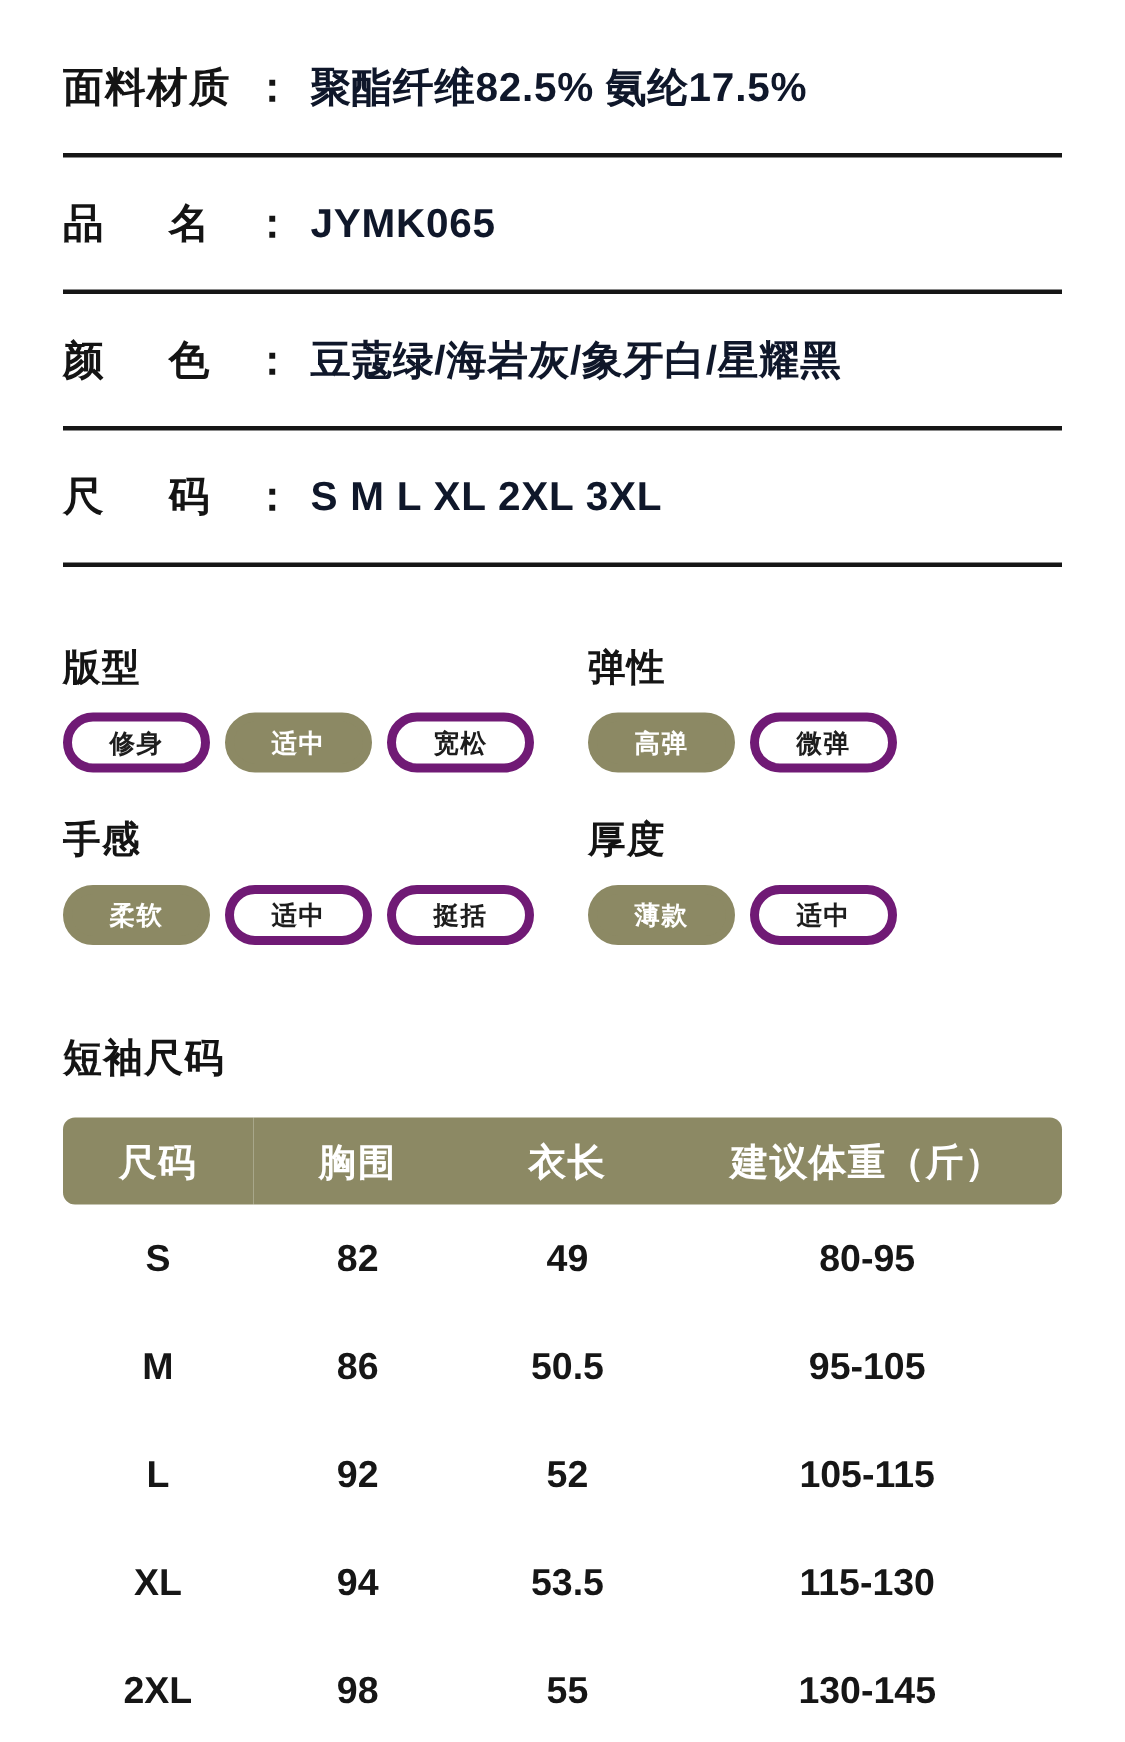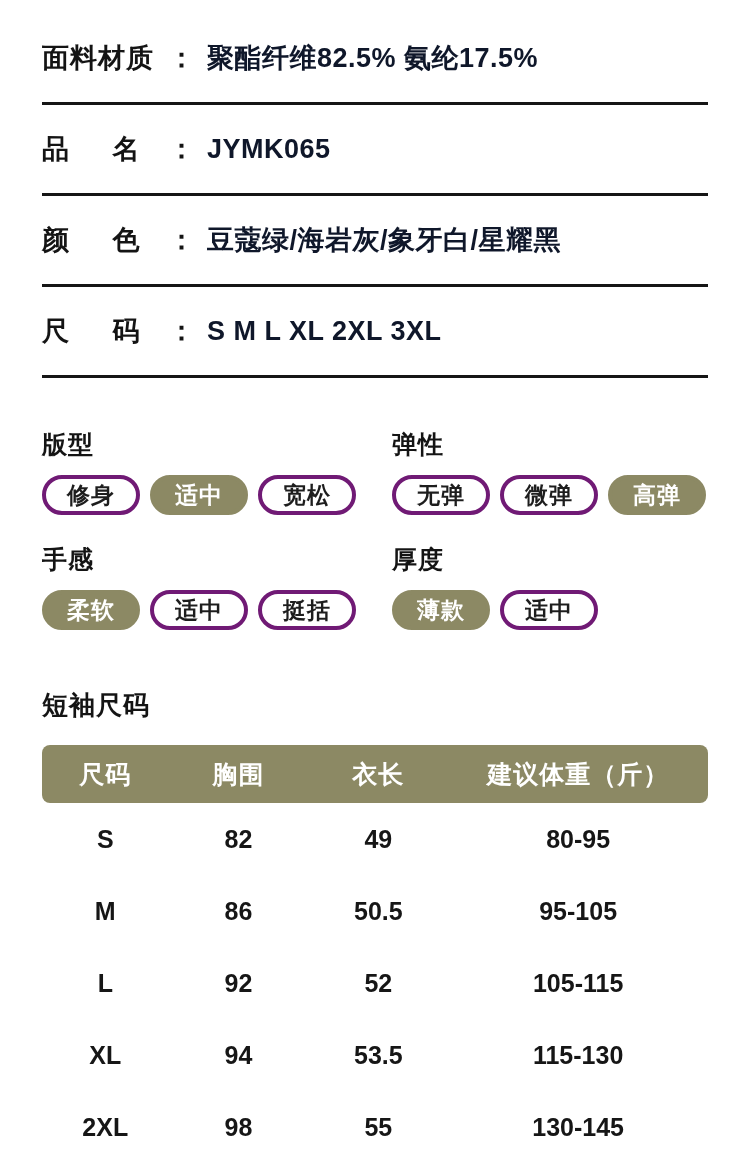--- a/index.html
+++ b/index.html
@@ -78,25 +78,25 @@
     letter-spacing: 1px;
   }
   .pill-row {
     display: flex;
     gap: 10px;
   }
   .pill {
     width: 98px;
     height: 40px;
     border-radius: 20px;
-    border: 4px solid #701a75;
+    border: 6px solid #701a75;
     display: flex;
     align-items: center;
     justify-content: center;
-    font-size: 23px;
+    font-size: 17px;
     font-weight: bold;
     color: #1d1d1d;
     box-sizing: border-box;
     background: #ffffff;
     letter-spacing: 1px;
   }
   .pill.active {
     background: #8c8964;
     border-color: #8c8964;
     color: #ffffff;
@@ -179,23 +179,22 @@
         <div class="attr-title">版型</div>
         <div class="pill-row">
           <div class="pill">修身</div>
           <div class="pill active">适中</div>
           <div class="pill">宽松</div>
         </div>
       </div>
       <div class="attr-group">
         <div class="attr-title">弹性</div>
         <div class="pill-row">
-          <div class="pill">无弹</div>
+          <div class="pill active">高弹</div>
           <div class="pill">微弹</div>
-          <div class="pill active">高弹</div>
         </div>
       </div>
       <div class="attr-group">
         <div class="attr-title">手感</div>
         <div class="pill-row">
           <div class="pill active">柔软</div>
           <div class="pill">适中</div>
           <div class="pill">挺括</div>
         </div>
       </div>

